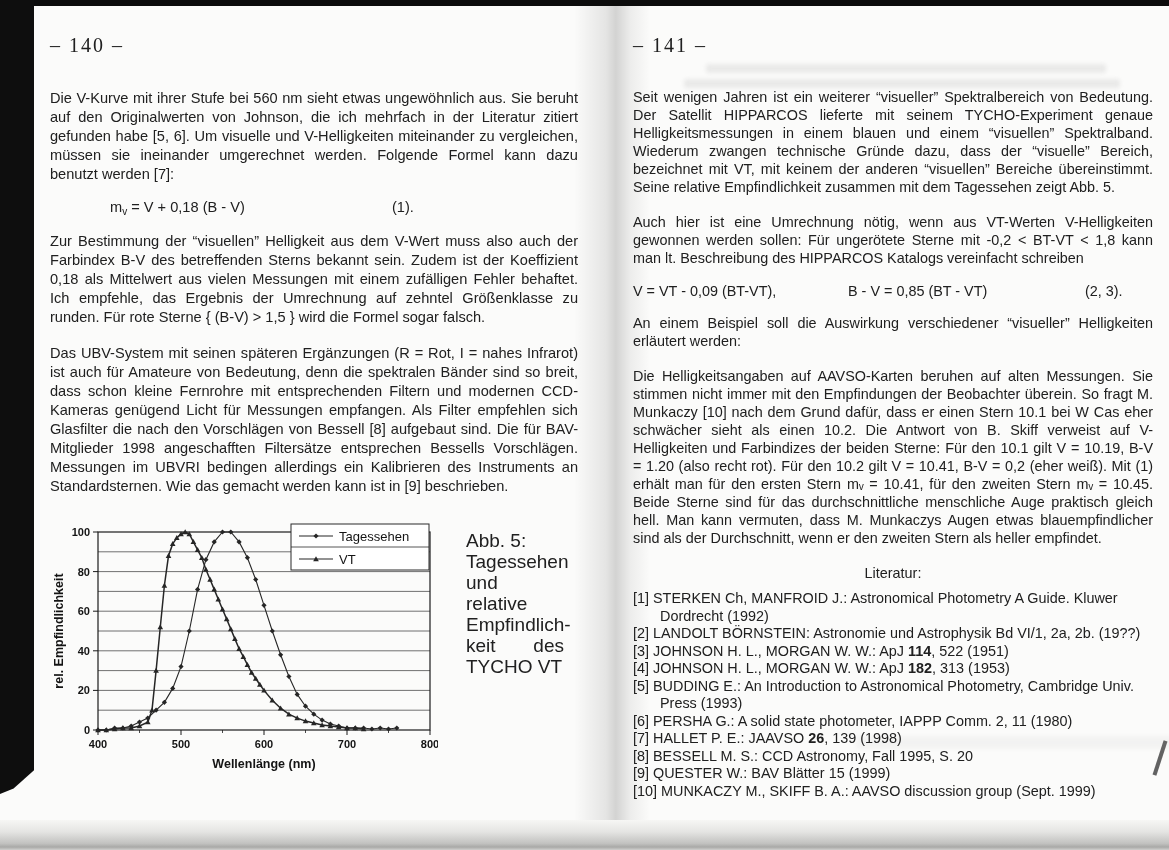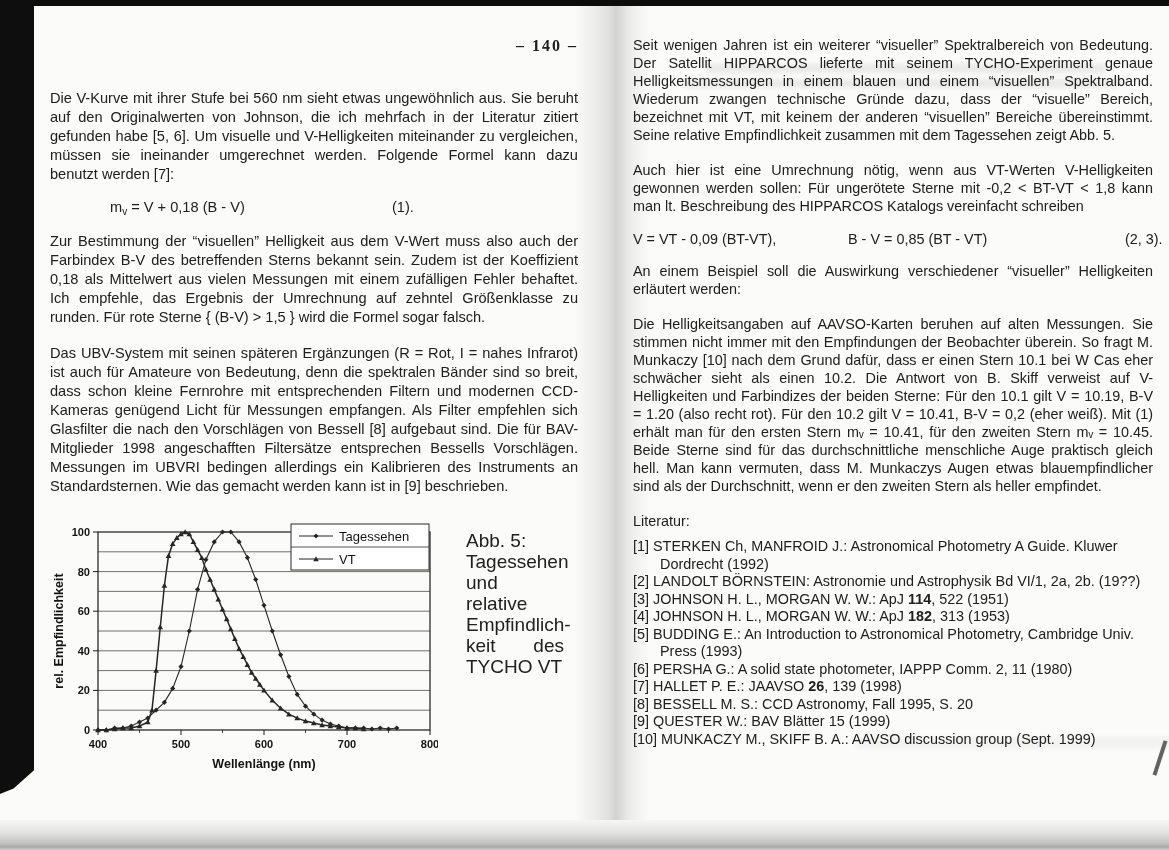--- a/index.html
+++ b/index.html
@@ -20,49 +20,49 @@
     transform:rotate(18deg);opacity:.8;}
   .ghost{position:absolute;background:#8f8f8f;opacity:.16;filter:blur(2px);border-radius:2px;}
   .ghost.g1{left:706px;top:64px;width:400px;height:9px;}
   .ghost.g2{left:684px;top:79px;width:436px;height:9px;}
   .ghost.g3{left:856px;top:736px;width:372px;height:13px;opacity:.07;}
 
   
   .col{position:absolute;top:36px;font-size:14.6px;line-height:19px;text-align:justify;}
   .col-left{left:50px;width:528px;}
   .col-right{left:633px;width:520px;font-size:14.4px;line-height:18px;}
-  .page-num{text-align:right;font-family:"Liberation Serif","DejaVu Serif",serif;
-    font-size:16px;letter-spacing:2px;margin:0 0 34px 0;font-weight:700;}
+  .page-num{text-align:left;font-family:"Liberation Serif","DejaVu Serif",serif;
+    font-size:20px;letter-spacing:2px;margin:0 0 34px 0;font-weight:400;}
   .para{margin:0;}
   .para + .para{margin-top:17px;}
   .nogap{margin-top:0;}
 
   
   .formula-row{position:relative;height:19px;margin:14px 0 15px 0;text-align:left;}
   .formula-row .f0{position:absolute;left:60px;white-space:nowrap;}
   .formula-row .fn{position:absolute;left:342px;}
   .formula-row2{position:relative;height:18px;margin:15px 0 14px 0;text-align:left;}
   .formula-row2 .fa{position:absolute;left:0;white-space:nowrap;}
   .formula-row2 .fb{position:absolute;left:215px;white-space:nowrap;}
-  .formula-row2 .fc{position:absolute;left:452px;white-space:nowrap;margin-left:40px;}
+  .formula-row2 .fc{position:absolute;left:452px;white-space:nowrap;}
   sub{font-size:10px;vertical-align:-3px;}
 
   
   .figure-row{margin-top:22px;display:flex;align-items:flex-start;}
   .chart-wrap{flex:none;}
   .fig-caption{flex:none;width:98px;margin-left:28px;padding-top:12px;
     font-size:19px;line-height:21px;text-align:left;}
   .cap-line{white-space:nowrap;}
   .cap-line.j{white-space:normal;text-align:justify;text-align-last:justify;}
   svg text.tick{font:bold 11px "Liberation Sans","DejaVu Sans",sans-serif;fill:#141414;}
   svg text.axis{font:bold 12.5px "Liberation Sans","DejaVu Sans",sans-serif;fill:#141414;}
   svg text.leg{font:13px "Liberation Sans","DejaVu Sans",sans-serif;fill:#141414;}
 
   
-  .lit-heading{margin:16px 0 0 0;text-align:left;}
+  .lit-heading{margin:16px 0 0 0;text-align:center;}
   .refs{margin-top:8px;text-align:left;}
   .ref{padding-left:27px;text-indent:-27px;line-height:17.5px;margin:0;}
   .ref b{font-weight:bold;}
 </style>
 </head>
 <body>
 
 <div>
 
   <div class="gutter"></div>
@@ -229,20 +229,21 @@
           <div class="cap-line">Tagessehen</div>
           <div class="cap-line j">und relative</div>
           <div class="cap-line">Empfindlich-</div>
           <div class="cap-line j">keit des</div>
           <div class="cap-line">TYCHO VT</div>
         </div>
     </div>
   </div>
 
   <div class="col col-right">
+    <div class="page-num">– 141 –</div>
 
     <p class="para">Seit wenigen Jahren ist ein weiterer “visueller” Spektralbereich von Bedeutung. Der Satellit HIPPARCOS lieferte mit seinem TYCHO-Experiment genaue Helligkeitsmessungen in einem blauen und einem “visuellen” Spektralband. Wiederum zwangen technische Gründe dazu, dass der “visuelle” Bereich, bezeichnet mit VT, mit keinem der anderen “visuellen” Bereiche übereinstimmt. Seine relative Empfindlichkeit zusammen mit dem Tagessehen zeigt Abb. 5.</p>
     <p class="para">Auch hier ist eine Umrechnung nötig, wenn aus VT-Werten V-Helligkeiten gewonnen werden sollen: Für ungerötete Sterne mit -0,2 &lt; BT-VT &lt; 1,8 kann man lt. Beschreibung des HIPPARCOS Katalogs vereinfacht schreiben</p>
 
     <div class="formula-row2">
       <span class="fa">V = VT - 0,09 (BT-VT),</span>
       <span class="fb">B - V = 0,85 (BT - VT)</span>
       <span class="fc">(2, 3).</span>
     </div>
 

